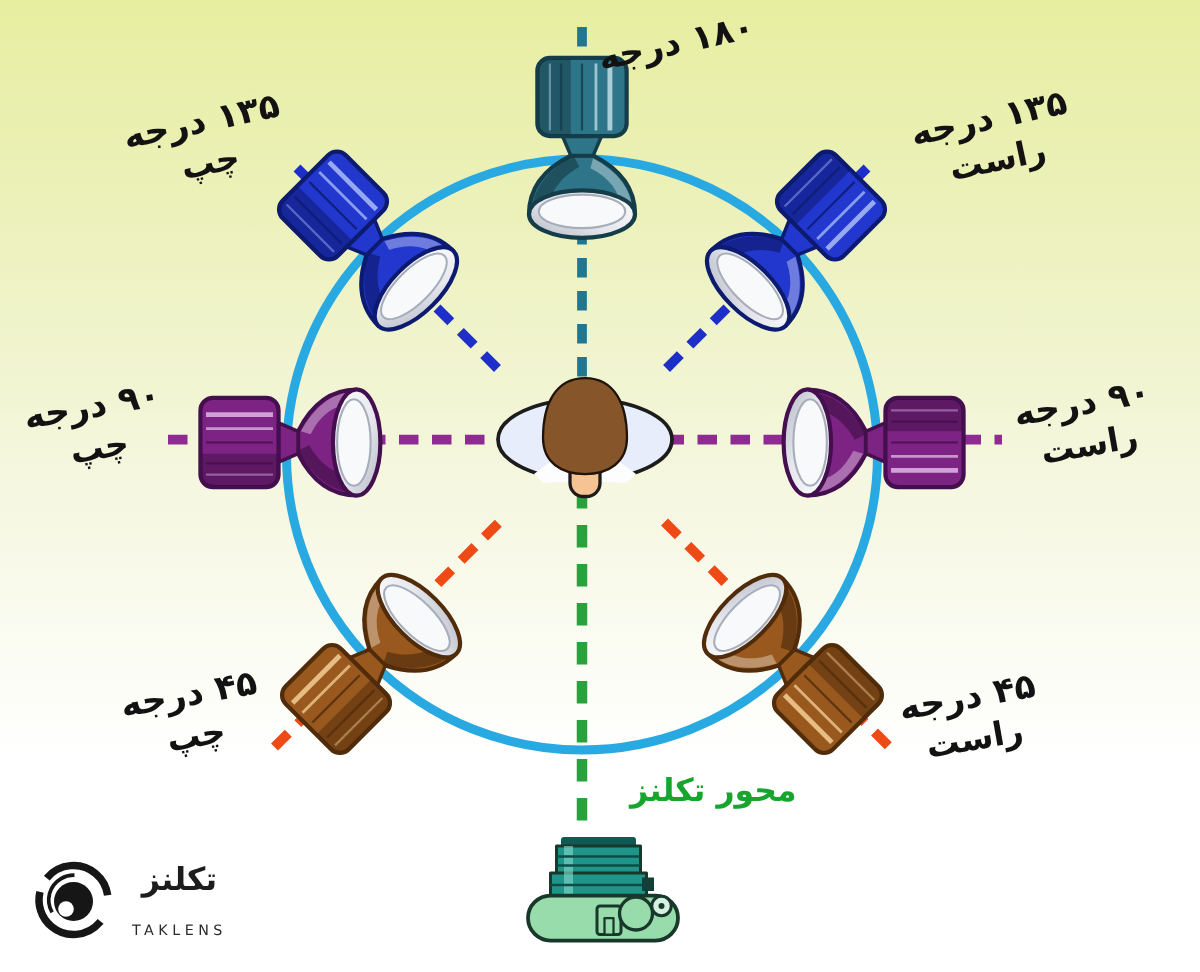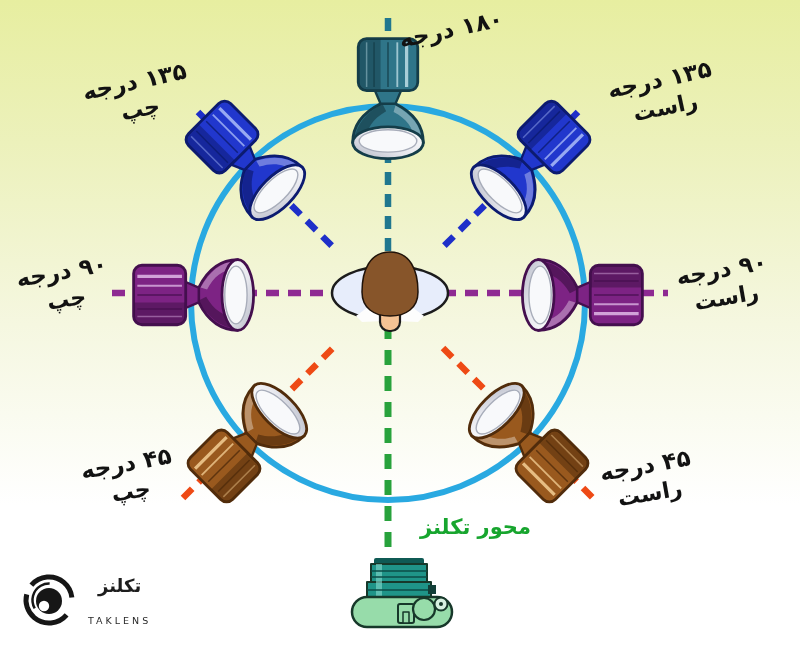--- a/index.html
+++ b/index.html
@@ -22,21 +22,21 @@
     white-space:nowrap;
     direction:rtl;
   }
   .label .l2{font-size:22px;margin-top:3px;}
   .label.axis{font-size:21px;}
   .logo{
     position:absolute;left:20px;top:571px;
     display:flex;align-items:center;gap:10px;
   }
   .logo-text{display:flex;flex-direction:column;align-items:center;}
-  .logo-fa{font-size:18px;font-weight:bold;color:#1d1d1d;line-height:22px;direction:rtl;}
+  .logo-fa{font-size:21px;font-weight:bold;color:#1d1d1d;line-height:22px;direction:rtl;}
   .logo-en{font-size:9.5px;letter-spacing:3px;color:#2a2a2a;margin-top:18px;}
 </style>
 </head>
 <body>
 
 <div class="stage">
 
   <svg class="diagram" width="800" height="648" viewBox="0 0 800 648">
     <defs>
       <linearGradient id="silver" x1="0" y1="0" x2="1" y2="1">

